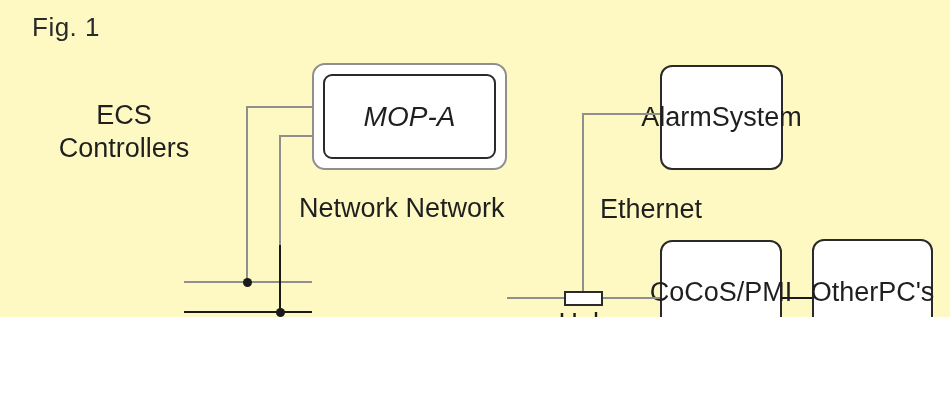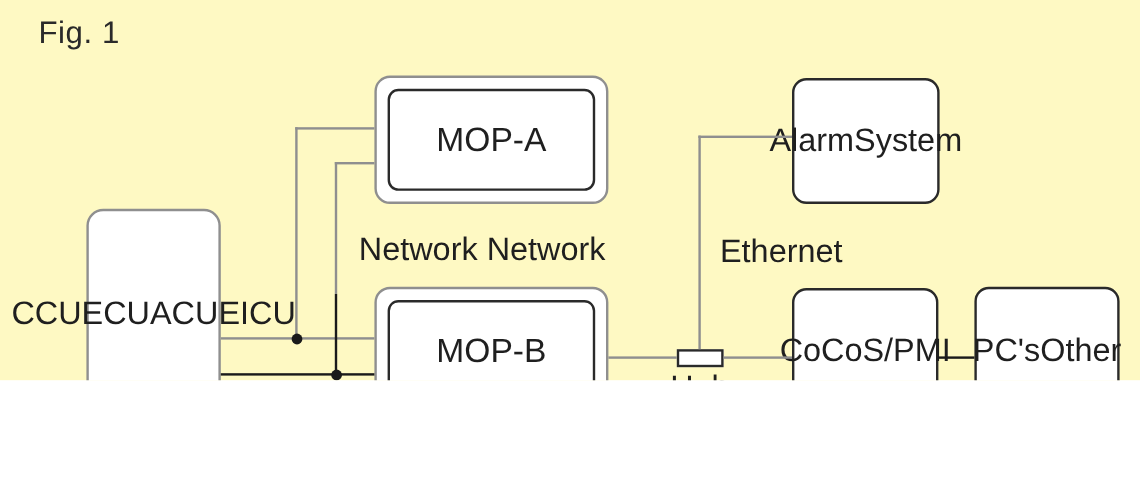--- a/index.html
+++ b/index.html
@@ -77,20 +77,21 @@
   .mop-inner {
     box-sizing: border-box;
     width: 100%; height: 100%;
     border: 2px solid var(--border-dark, #2a2a2a);
     border-radius: 9px;
     display: flex;
     align-items: center;
     justify-content: center;
     font-size: 28px;
     color: #1f1f1f;
+    font-style: italic;
   }
 
   .hub-rect {
     left: 564px; top: 291px; width: 39px; height: 15px;
     box-sizing: border-box;
     border: 2px solid var(--border-dark, #3a3a3a);
     background: #ffffff;
   }
 
   
@@ -112,56 +113,51 @@
     color: #111111;
   }
 </style>
 </head>
 <body>
 
 <div id="stage">
 
   <div class="abs fig-label">Fig. 1</div>
 
+  <div class="abs free-label ecs-label">
+    <div>ECS</div>
+    <div>Controllers</div>
+  </div>
 
-  <div class="abs node-box ecs-box">
-    <div>CCU</div>
-    <div>ECU</div>
-    <div>ACU</div>
-    <div>EICU</div>
-  </div>
 
   <div class="abs mop-outer mop-a">
     <div class="mop-inner">MOP-A</div>
   </div>
 
   <div class="abs free-label control-network-label">Network Network</div>
 
-  <div class="abs mop-outer mop-b">
-    <div class="mop-inner">MOP-B</div>
-  </div>
 
   <div class="abs node-box single-box alarm-box">
     <div>Alarm</div>
     <div>System</div>
   </div>
 
   <div class="abs free-label ethernet-label">Ethernet</div>
 
   <div class="abs hub-rect"></div>
   <div class="abs free-label hub-label">Hub</div>
 
   <div class="abs node-box single-box cocos-box">
     <div>CoCoS/</div>
     <div>PMI</div>
   </div>
 
   <div class="abs node-box single-box other-box">
+    <div>Other</div>
     <div>PC's</div>
-    <div>Other</div>
   </div>
 
   <div class="abs hline" style="left:184px; top:281px; width:128px;"></div>
 
   <div class="abs hline dark" style="left:184px; top:311px; width:128px;"></div>
 
   <div class="abs vline" style="left:246px; top:106px; height:177px;"></div>
   <div class="abs hline" style="left:246px; top:106px; width:66px;"></div>
 
   <div class="abs vline" style="left:279px; top:135px; height:110px;"></div>

